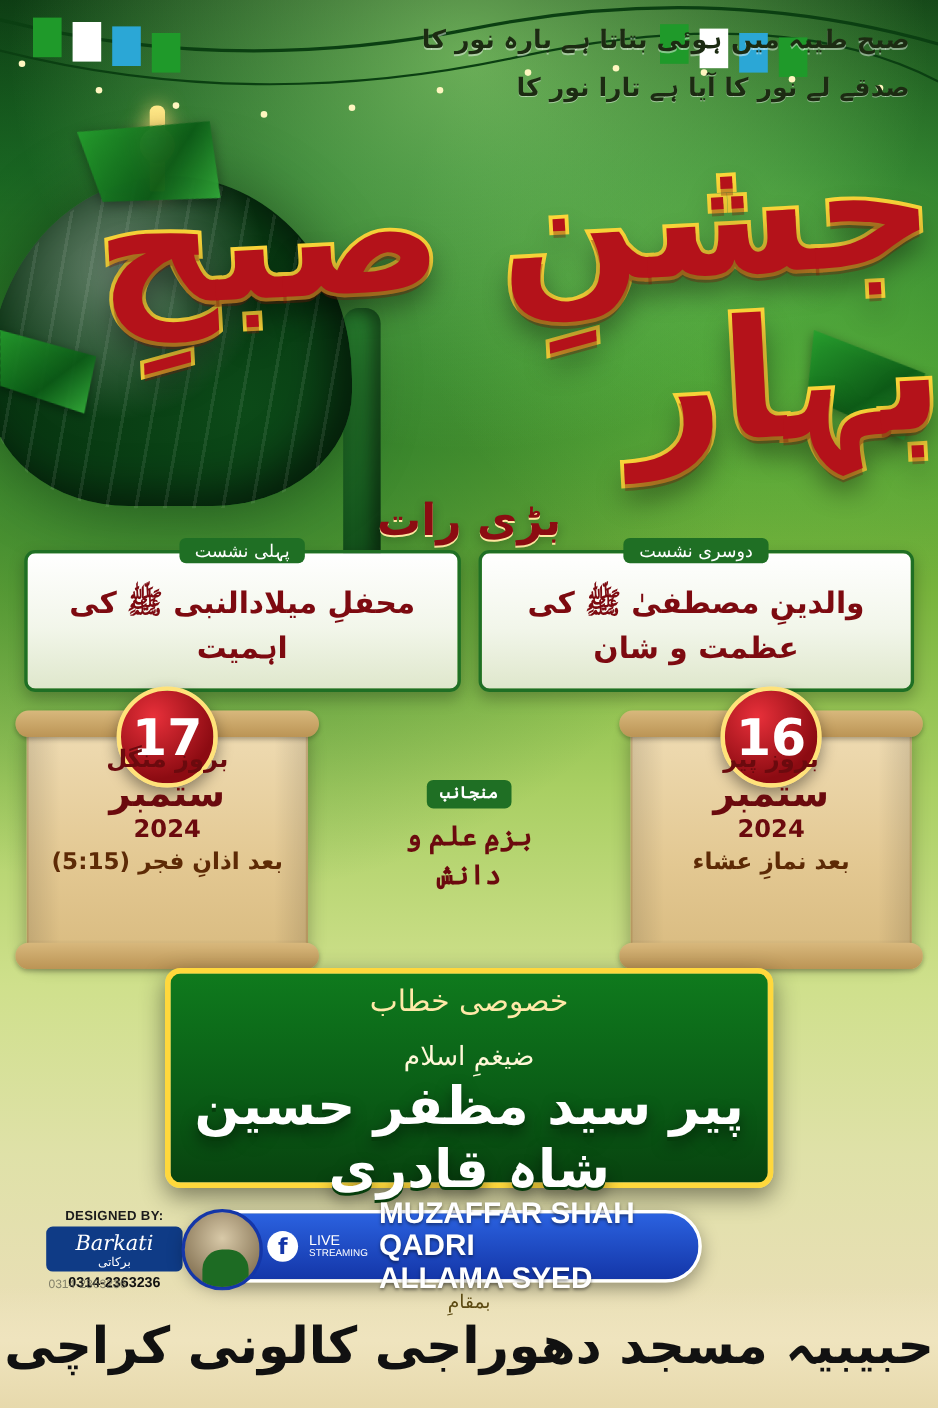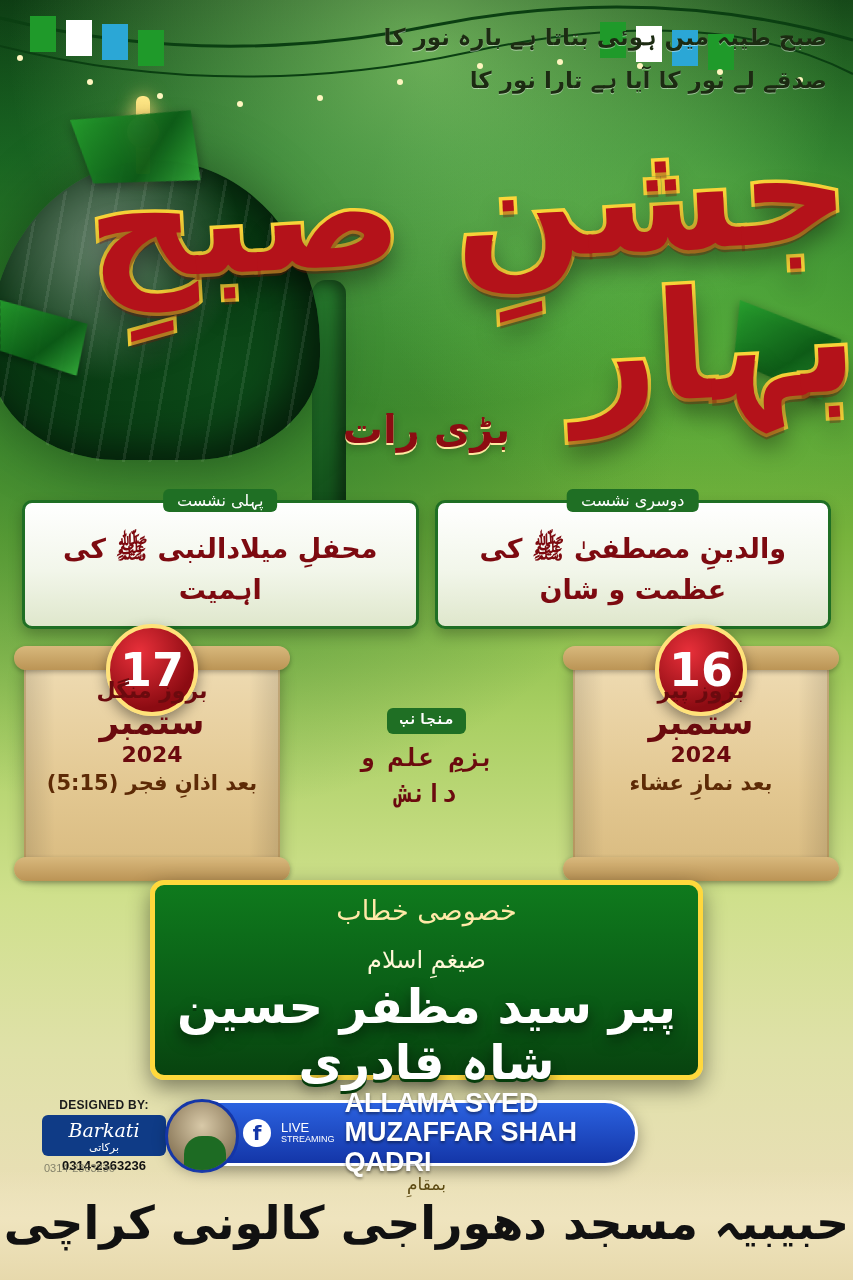--- a/index.html
+++ b/index.html
@@ -94,21 +94,21 @@
     font-size:150px; line-height:1; font-weight:700;
     color:#b4121a;
     letter-spacing:-6px;
     -webkit-text-stroke: 7px #ffd93a;
     paint-order: stroke fill;
     text-shadow: 0 6px 0 rgba(120,20,10,.35), 0 14px 26px rgba(0,0,0,.45);
     transform: rotate(-3deg);
   }
 
   .subhead {
-    position:absolute; left:0; right:0; top:406px;
+    position:absolute; left:0; right:0; top:450px;
     text-align:center; direction:rtl;
     font-family:"DejaVu Sans", sans-serif;
     font-size:40px; font-weight:700; color:#8c0c12;
     text-shadow: 0 2px 0 #ffe8a0, 0 4px 10px rgba(0,0,0,.3);
   }
 
   
   .sessions {
     position:absolute; left:22px; right:22px; top:500px;
     display:flex; gap:16px; direction:rtl;
@@ -166,21 +166,21 @@
     background: radial-gradient(circle at 35% 28%, #e8303a, #8c0b12 70%);
     border:4px solid #ffe27a;
     color:#fff; font-family:"DejaVu Sans", sans-serif;
     font-size:46px; font-weight:700;
     display:flex; align-items:center; justify-content:center;
     box-shadow: 0 6px 14px rgba(0,0,0,.4);
   }
   .mid-note {
     align-self:flex-start; margin-top:70px; width:150px;
     direction:rtl; text-align:center;
-    font-family:Liberation Mono, monospace; color:#6b0a0e;
+    font-family:Liberation Serif, serif; color:#6b0a0e;
     font-size:25px; font-weight:700; line-height:1.45;
   }
   .mid-note .pill {
     display:inline-block; background:#1f6f24; color:#fff;
     font-size:15px; padding:2px 12px; border-radius:6px; margin-bottom:8px;
   }
 
   
   .speaker {
     position:absolute; left:150px; right:150px; top:880px; height:200px;
@@ -386,22 +386,22 @@
   <div class="watermark">0314-2363236</div>
 
   <div class="livebar">
     <div class="avatar"></div>
     <div class="fb">f</div>
     <div class="live">
       <div>LIVE</div>
       <div style="font-size:9px">STREAMING</div>
     </div>
     <div class="names">
+      <div>MUZAFFAR SHAH QADRI</div>
       <div>ALLAMA SYED</div>
-      <div>MUZAFFAR SHAH QADRI</div>
     </div>
   </div>
 
   <div class="footer">
     <div class="crest">بمقامِ</div>
     <div class="venue">حبیبیہ مسجد دھوراجی کالونی کراچی</div>
   </div>
 
 </div>
 

